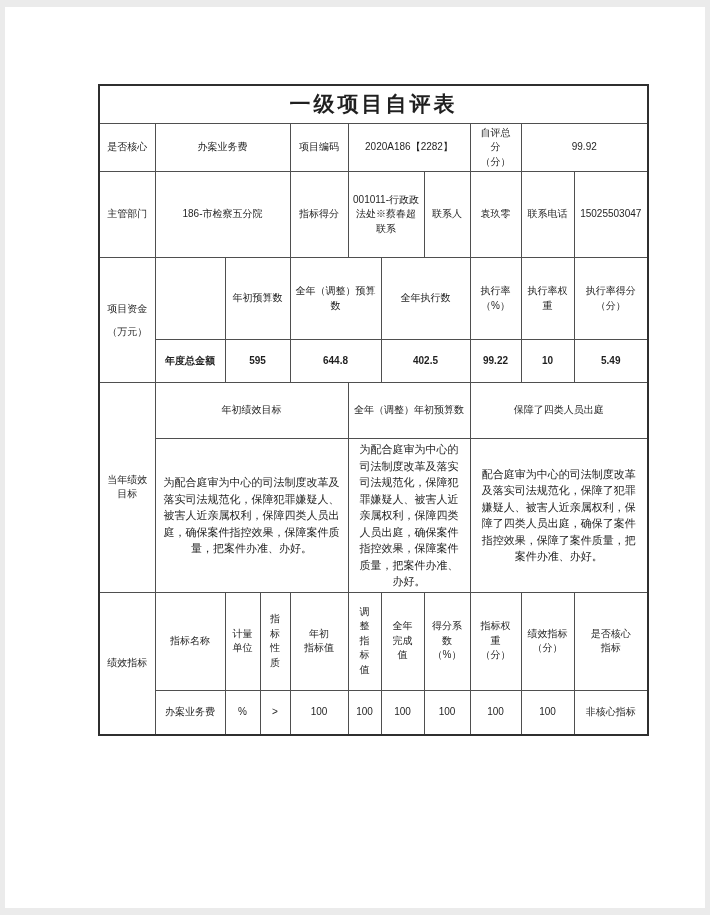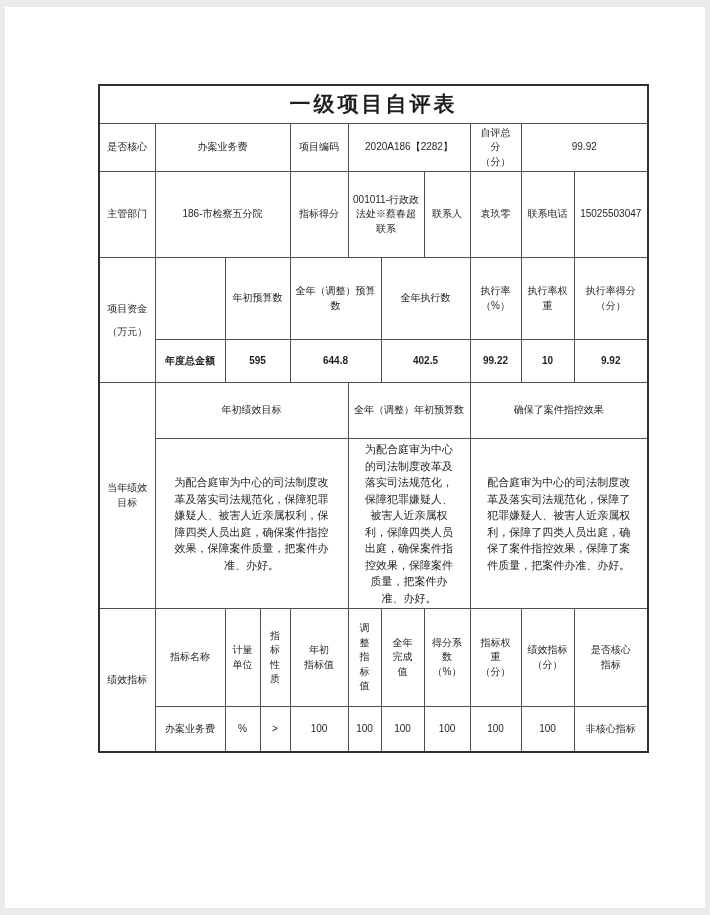--- a/index.html
+++ b/index.html
@@ -45,21 +45,21 @@
   td.title{
     font-size:21px;
     font-weight:bold;
     letter-spacing:3px;
   }
   td.pre{white-space:pre-line;}
   td.gap{line-height:2.3;}
   td.longtext{
     font-size:11px;
     line-height:1.5;
-    padding:2px 16px;
+    padding:2px 8px;
   }
 </style>
 </head>
 <body>
 
 <div class="page">
   <table class="form">
     <colgroup>
       <col style="width:56px">
         <col style="width:70px">
@@ -116,29 +116,29 @@
 （分）</td>
     </tr>
 
     <tr class="r4">
       <td>年度总金额</td>
       <td colspan="2">595</td>
       <td colspan="2">644.8</td>
       <td colspan="2">402.5</td>
       <td>99.22</td>
       <td>10</td>
-      <td>9.92</td>
+      <td>5.49</td>
     </tr>
 
     <tr class="r5">
       <td rowspan="2" class="pre">当年绩效
 目标</td>
       <td colspan="4">年初绩效目标</td>
       <td colspan="3">全年（调整）年初预算数</td>
-      <td colspan="3">确保了案件指控效果</td>
+      <td colspan="3">保障了四类人员出庭</td>
     </tr>
 
     <tr class="r6">
       <td colspan="4" class="longtext">为配合庭审为中心的司法制度改革及落实司法规范化，保障犯罪嫌疑人、被害人近亲属权利，保障四类人员出庭，确保案件指控效果，保障案件质量，把案件办准、办好。</td>
       <td colspan="3" class="longtext">为配合庭审为中心的司法制度改革及落实司法规范化，保障犯罪嫌疑人、被害人近亲属权利，保障四类人员出庭，确保案件指控效果，保障案件质量，把案件办准、办好。</td>
       <td colspan="3" class="longtext">配合庭审为中心的司法制度改革及落实司法规范化，保障了犯罪嫌疑人、被害人近亲属权利，保障了四类人员出庭，确保了案件指控效果，保障了案件质量，把案件办准、办好。</td>
     </tr>
 
     <tr class="r7">
       <td rowspan="2">绩效指标</td>

